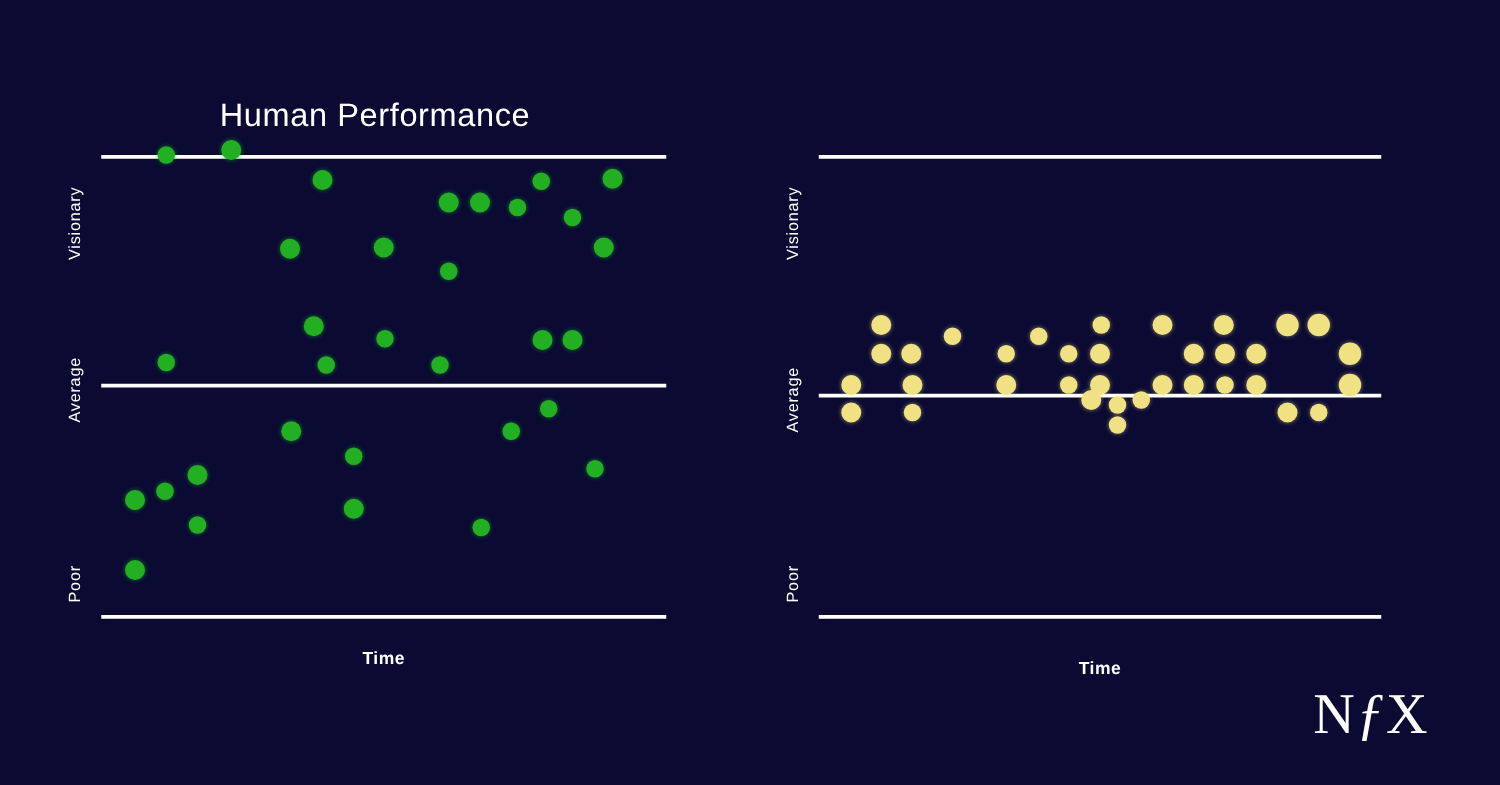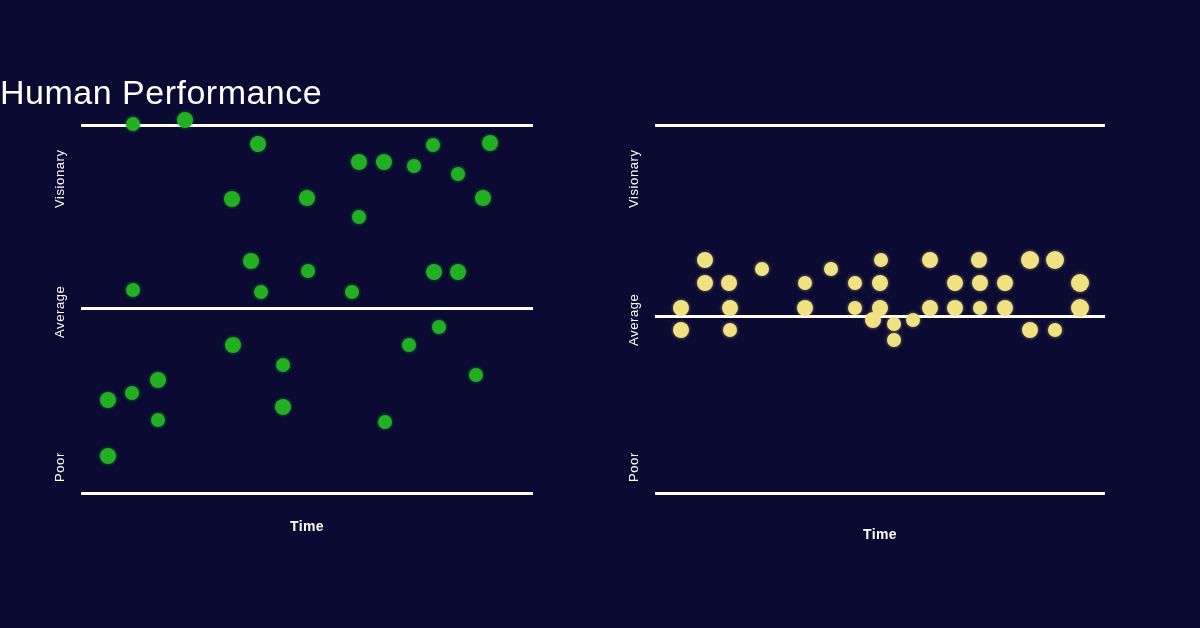--- a/index.html
+++ b/index.html
@@ -28,23 +28,23 @@
     height: 628px;
   }
   #panel-human { left: 0px;   width: 600px; }
   #panel-ai    { left: 600px; width: 600px; }
 
   .panel-title {
     position: absolute;
     top: 76px;
     left: 0;
     width: 100%;
-    text-align: left;
-    color: #ffffff;
-    font-size: 34px;
+    text-align: center;
+    color: #ffffff;
+    font-size: 26px;
     font-weight: 400;
     letter-spacing: 0.5px;
     line-height: 32px;
     white-space: nowrap;
   }
 
   .gridline {
     position: absolute;
     height: 3px;
     background: #ffffff;
@@ -203,14 +203,15 @@
         <div class="dot dot-yellow" style="left: 239.4px; top: 199.824px; width: 14px; height: 14px;"></div>
         <div class="dot dot-yellow" style="left: 258.3px; top: 195.776px; width: 14px; height: 14px;"></div>
         <div class="dot dot-yellow" style="left: 26.1px; top: 206.08px; width: 16px; height: 16px;"></div>
         <div class="dot dot-yellow" style="left: 75.15px; top: 206.08px; width: 14px; height: 14px;"></div>
         <div class="dot dot-yellow" style="left: 374.85px; top: 206.08px; width: 16px; height: 16px;"></div>
         <div class="dot dot-yellow" style="left: 400.05px; top: 206.08px; width: 14px; height: 14px;"></div>
         <div class="dot dot-yellow" style="left: 238.5px; top: 216.384px; width: 14px; height: 14px;"></div>
       </div>
   </div>
 
+  <div id="logo"><span>N</span><span class="logo-f">ƒ</span><span>X</span></div>
 
 </div>
 
 </body></html>

